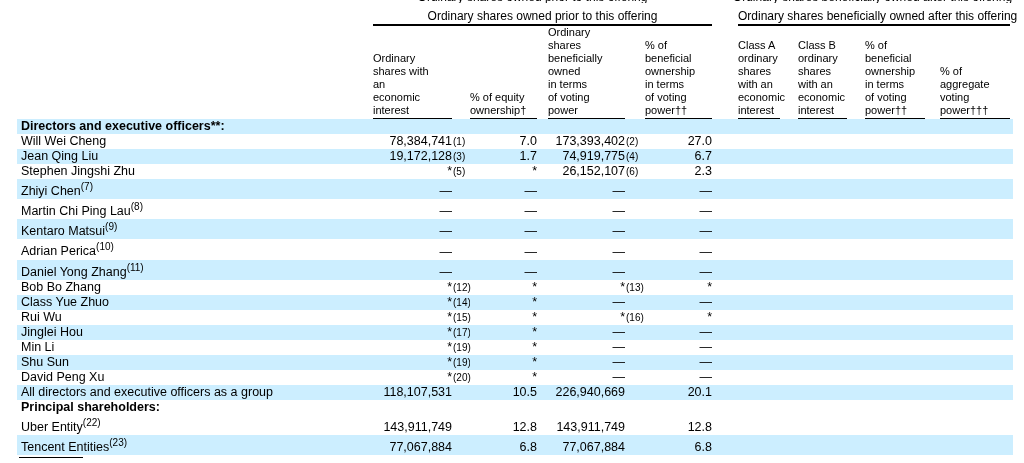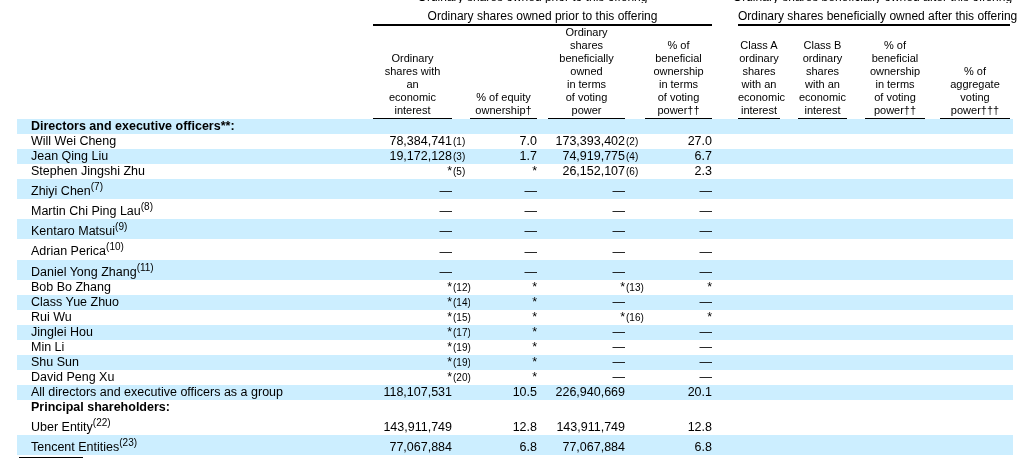--- a/index.html
+++ b/index.html
@@ -29,33 +29,33 @@
   tr.groups th { height: 23px; vertical-align: bottom; }
   th.group-span {
     font-size: 12px; line-height: 14px;
     text-align: center; white-space: nowrap;
     border-bottom: 2px solid #000;
     padding-bottom: 1px;
   }
   tr.cols th { height: 81px; vertical-align: bottom; }
   th.colhead {
     font-size: 11px; line-height: 13px;
-    text-align: center; white-space: pre-line;
+    text-align: left; white-space: pre-line;
     border-bottom: 1.5px solid #000;
     padding-bottom: 1px;
     overflow: visible;
   }
   tbody td {
     font-size: 12.5px; line-height: 15px; height: 15px;
     vertical-align: bottom; padding: 0;
     white-space: nowrap;
   }
   tr.stripe td { background: var(--stripe, #cceeff); }
   tr.section td { font-weight: bold; }
-  td.name { text-align: left; padding-left: 14px; overflow: visible; }
+  td.name { text-align: left; padding-left: 4px; overflow: visible; }
   td.v { text-align: right; position: relative; }
   td.v .fn {
     position: absolute; left: 100%; bottom: 0;
     font-size: 10px; line-height: 14px; padding-left: 1px;
   }
   sup { font-size: 10px; }
   .footnote-rule {
     position: absolute; left: 19px; top: 457px; width: 64px;
     border-top: 1.5px solid #000; height: 0;
   }

